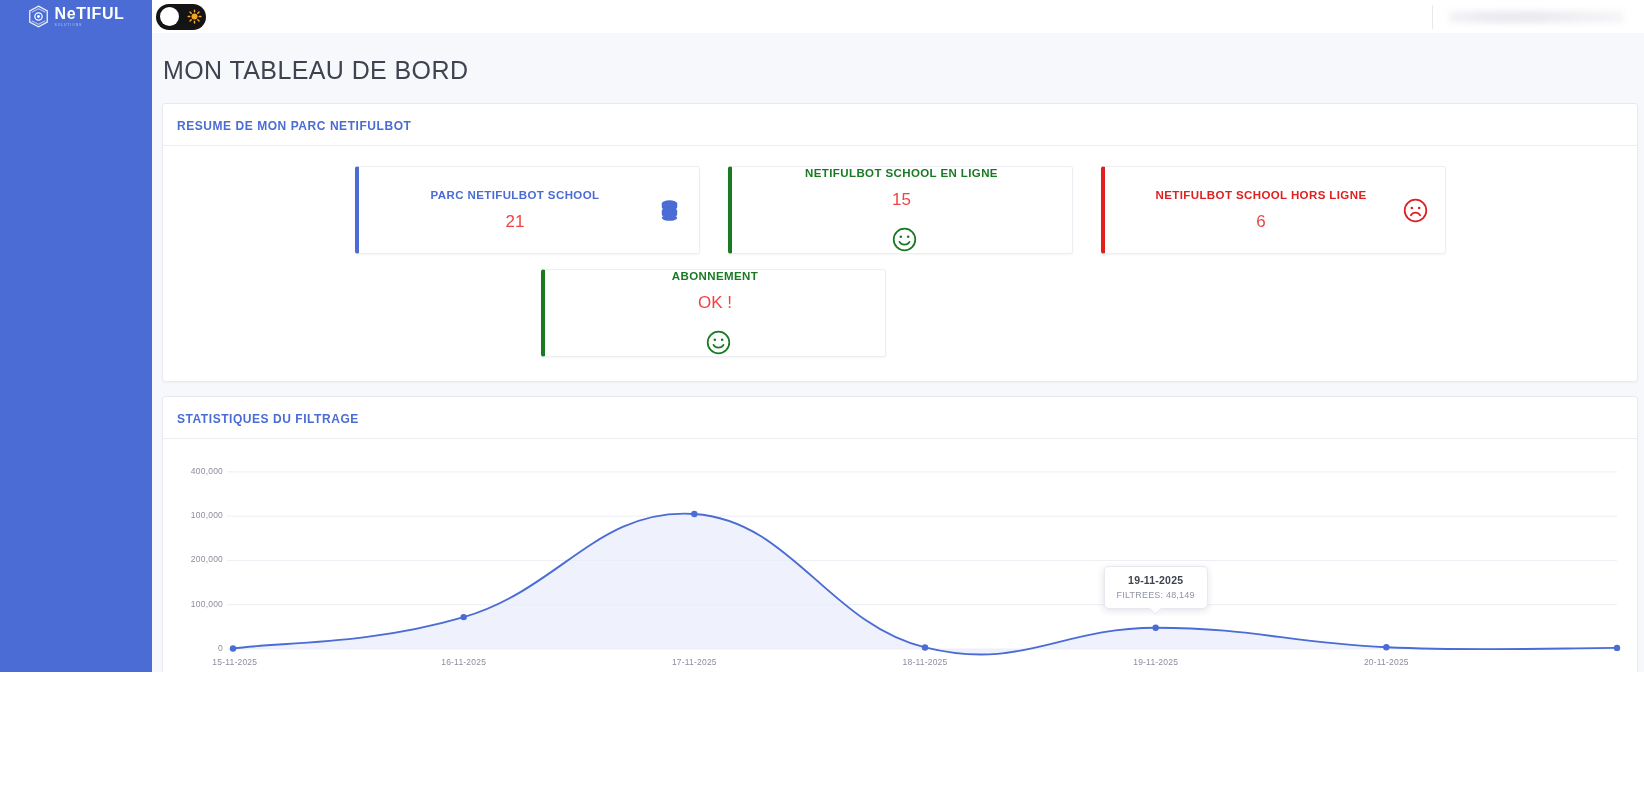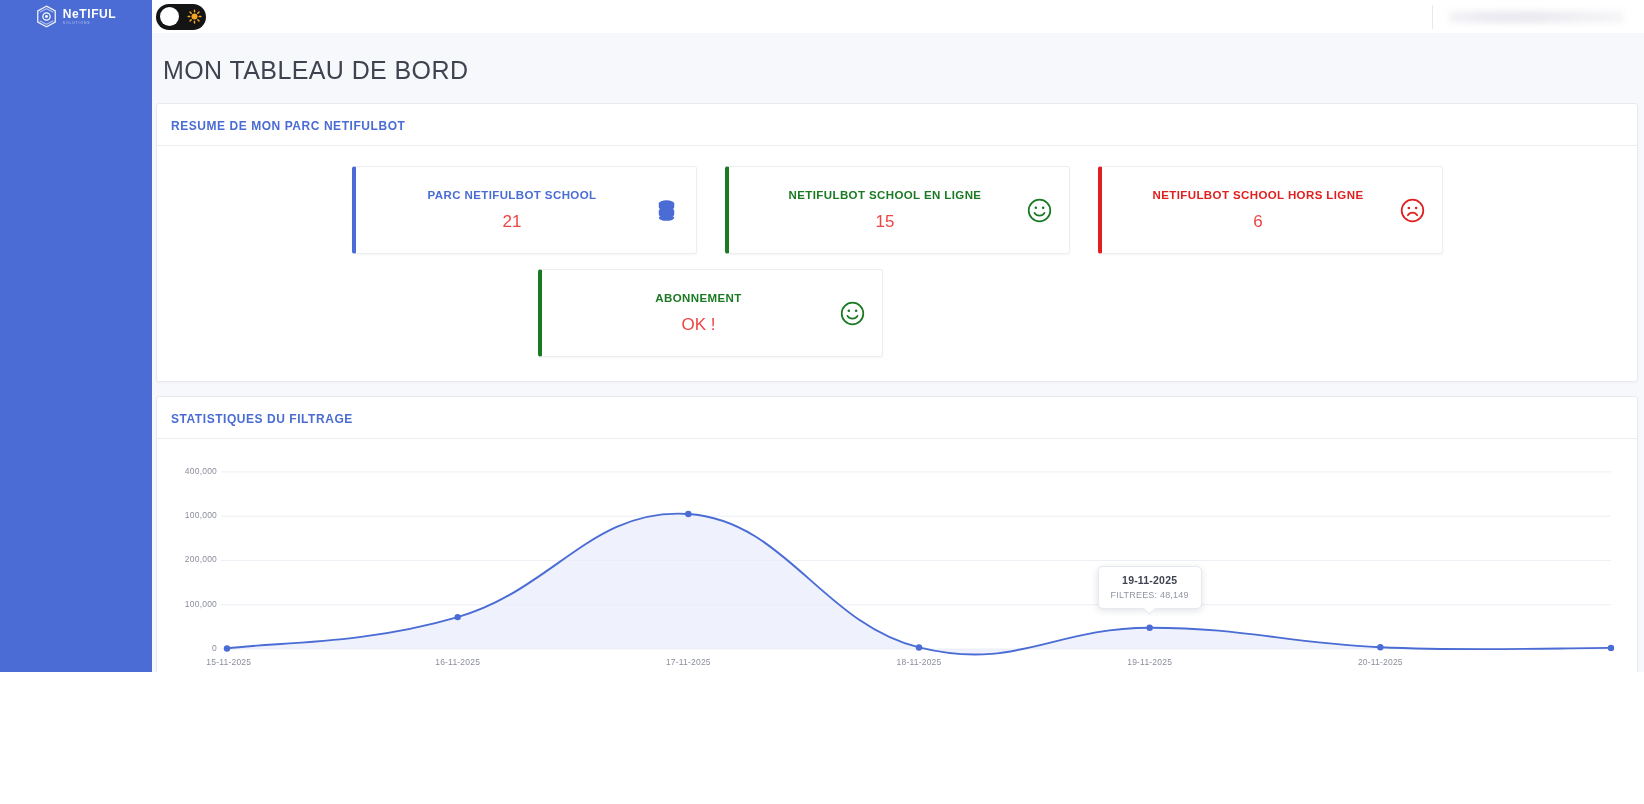--- a/index.html
+++ b/index.html
@@ -21,21 +21,21 @@
     display: flex; flex-direction: column;
   }
   .brand {
     height: 33px;
     display: flex; align-items: center; justify-content: center;
     gap: 6px;
   }
   .brand-mark { width: 21px; height: 23px; display:block; }
   .brand-text { display:flex; flex-direction:column; align-items:flex-start; line-height:1; }
   .brand-name {
-    color: #ffffff; font-size: 12px; font-weight: 700;
+    color: #ffffff; font-size: 16px; font-weight: 700;
     letter-spacing: .6px;
   }
   .brand-sub { color:#b9c8f0; font-size:3.4px; letter-spacing:.9px; margin-top:1.5px; }
 
   .nav { margin-top: 8px; }
   .nav-item {
     position: relative;
     display: flex; align-items: center;
     height: 42px; padding: 0 14px;
     color: #ffffff; cursor: pointer;
@@ -87,21 +87,21 @@
   .page-title {
     font-size: 25px; color: #3f4350; font-weight: 400;
     letter-spacing: .4px;
     padding: 23px 0 18px 11px;
   }
 
   .panel {
     background: #ffffff;
     border: 1px solid #e9eaf0;
     border-radius: 3px;
-    margin: 0 6px 14px 4px;
+    margin: 0 6px 14px 10px;
     box-shadow: 0 1px 2px rgba(30,40,80,.04);
   }
   .panel-head {
     padding: 12px 14px 11px 14px;
     border-bottom: 1px solid #eceef4;
   }
   .panel-title {
     color: #4a6cd4; font-size: 12px; font-weight: 700; letter-spacing: .55px;
   }
   .panel-body { padding: 20px 14px 24px 14px; }
@@ -121,21 +121,21 @@
   }
   .kpi-texts { flex: 1; text-align: center; padding-right: 6px; }
   .kpi-label {
     font-size: 11.5px; font-weight: 700; letter-spacing: .4px;
     margin-bottom: 11px;
   }
   .kpi-value { font-size: 17px; color: #ef4444; font-weight: 400; }
   .kpi-ico { width: 27px; height: 27px; flex: 0 0 27px; display:block; }
 
   .c-blue { color: #4a6cd4; } .b-blue { border-left-color: #4a6cd4; }
-  .c-green { color: #1a7a23; } .b-green { border-left-color: #1a7a23; }
+  .c-green { color: #1a7a23; } .b-green { border-left-color: #1a7a23; flex-direction: column; }
   .c-red { color: #e02020; } .b-red { border-left-color: #e02020; }
 
   
   .chart-panel .panel-body { padding: 10px 8px 0 8px; position: relative; }
   .chart-wrap { position: relative; width: 1464px; height: 232px; }
   .chart-svg { display: block; width: 1464px; height: 232px; }
   .ytick, .xtick {
     position: absolute; font-size: 8.5px; color: #8b8f9c;
     letter-spacing: .2px; white-space: nowrap;
   }

